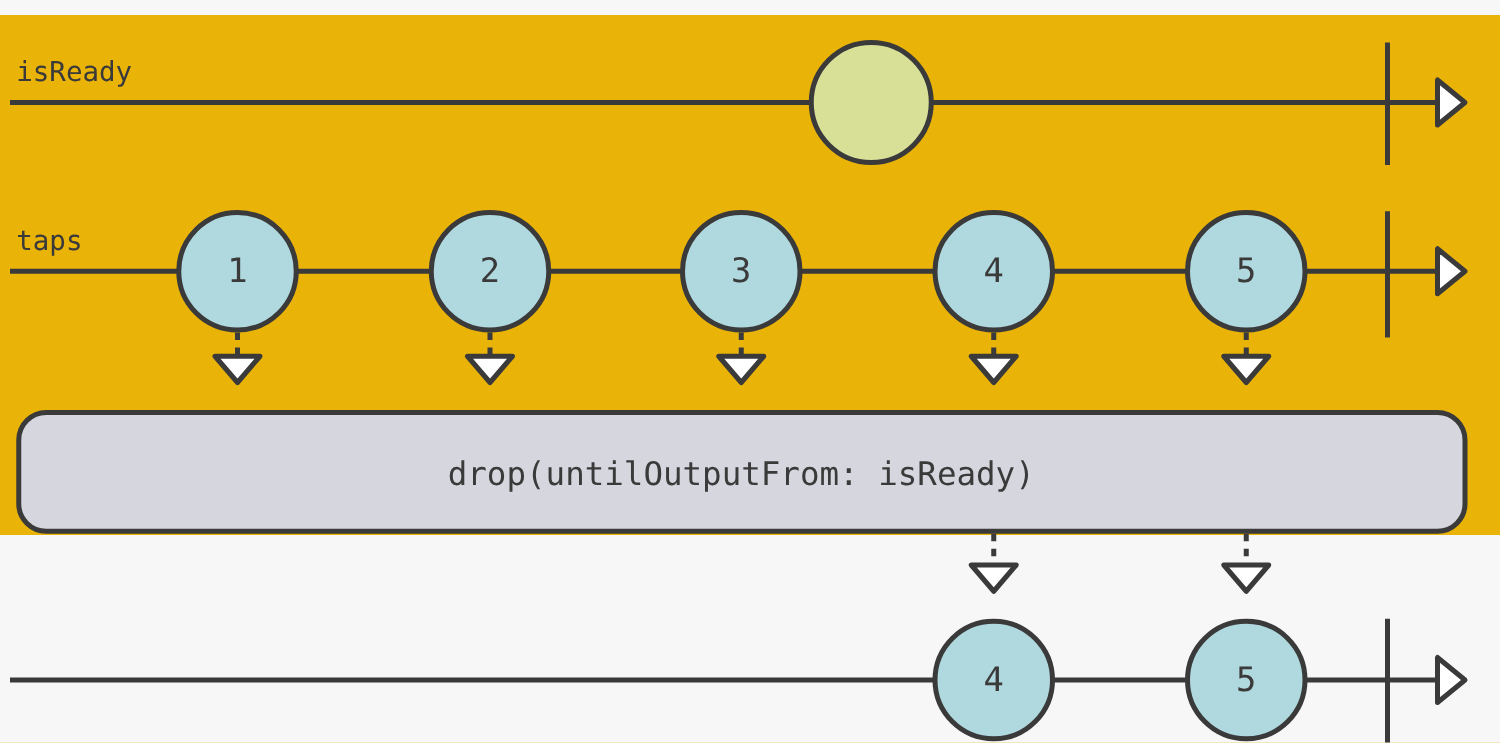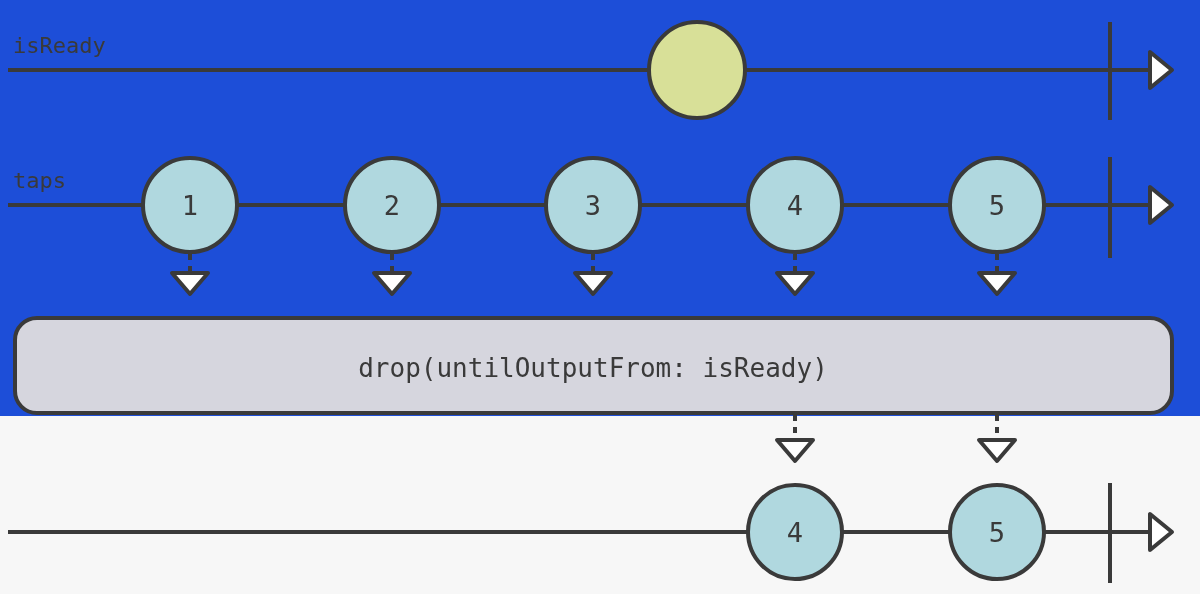--- a/index.html
+++ b/index.html
@@ -11,21 +11,22 @@
   body {
     width: 1200px;
     height: 594px;
     overflow: hidden;
     font-family: "DejaVu Sans Mono", "Liberation Mono", monospace;
   }
   #diagram-root {
     position: relative;
     width: 1200px;
     height: 416px;
-    background: #1d4ed8;
+    background: #eab308;
+    margin-top: 12px;
   }
   svg#marble-svg {
     position: absolute;
     left: 0;
     top: 0;
     width: 1200px;
     height: 594px;
     display: block;
   }
   .stream-label {

